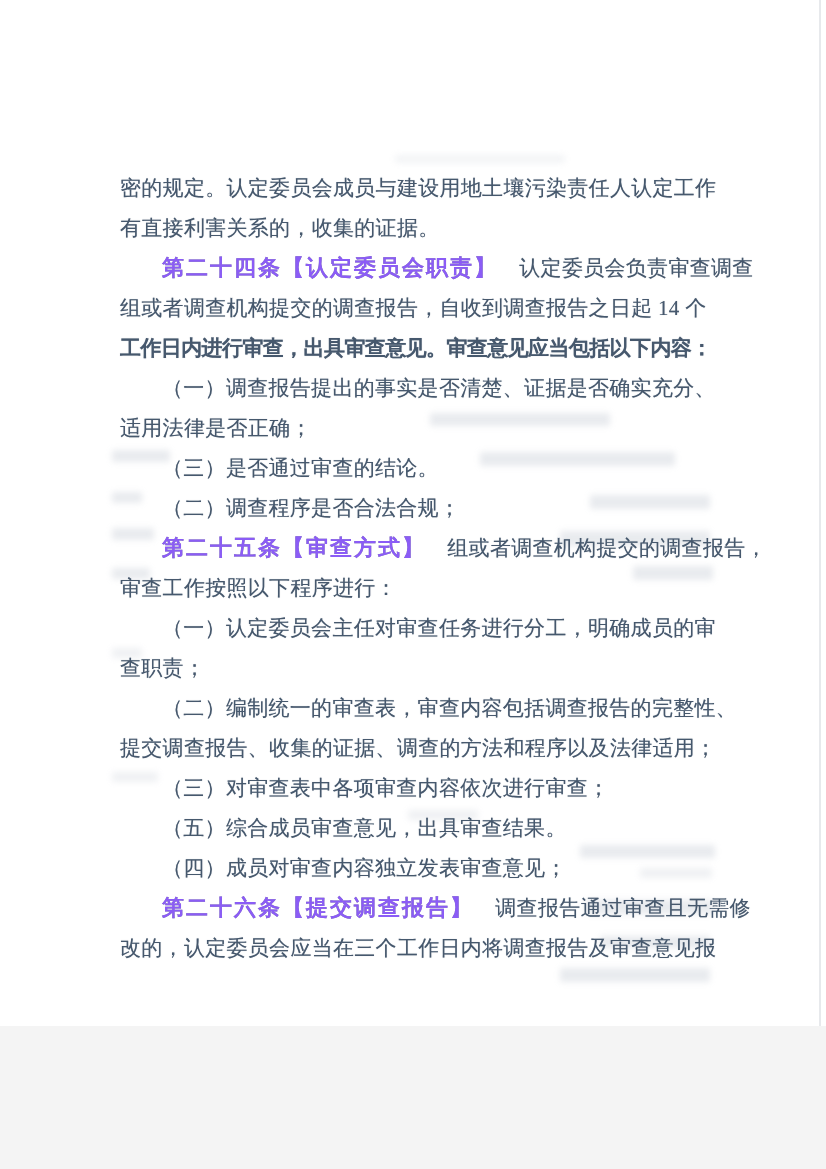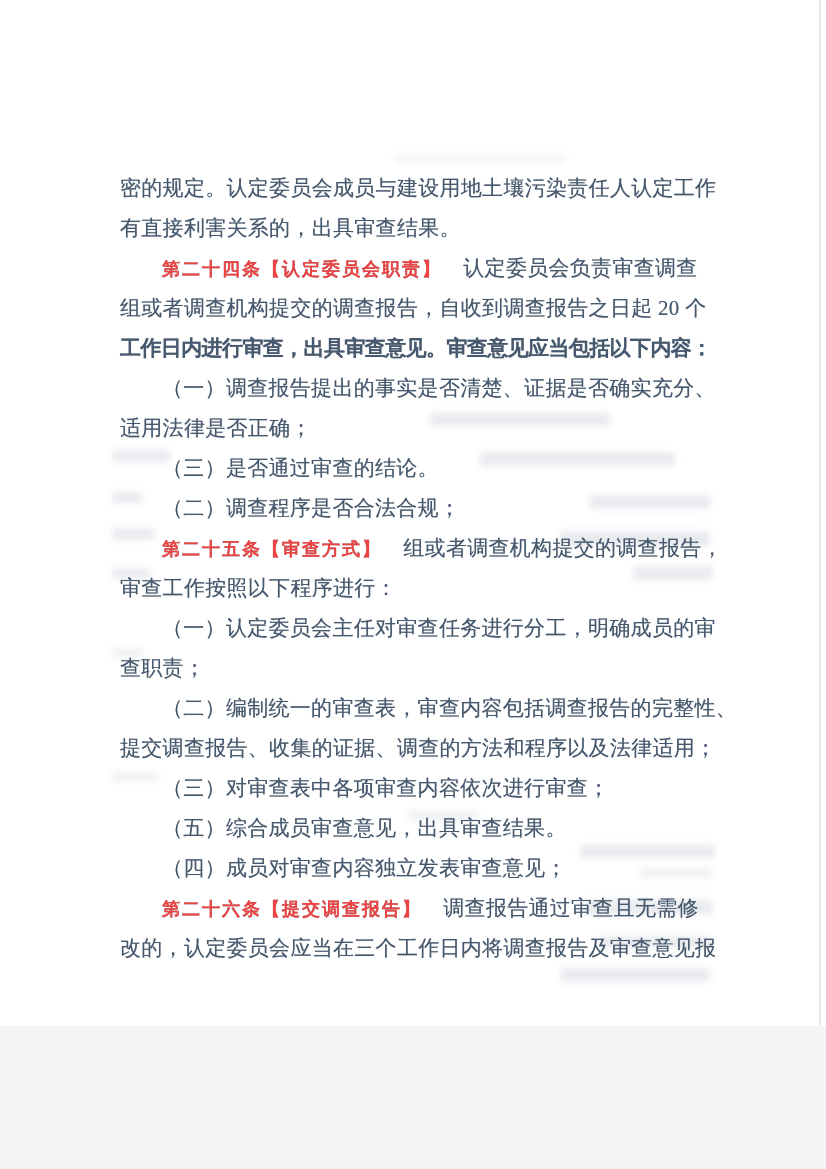--- a/index.html
+++ b/index.html
@@ -30,23 +30,23 @@
     height: 40px; line-height: 40px;
     font-size: 21px; letter-spacing: 0.3px;
     white-space: nowrap;
     text-shadow: 0 0 0.7px rgba(70,88,109,0.55);
   }
   .indent { padding-left: 42px; }
   .tight  { letter-spacing: -0.6px; font-weight: bold; }
   .head {
     font-family: "Liberation Sans", "DejaVu Sans", sans-serif;
     font-weight: 700;
-    font-size: 18px;
+    font-size: 22px;
     letter-spacing: 2px;
-    color: #ef4444;
+    color: #8b5cf6;
     text-shadow: 0 0 0.6px rgba(45,58,70,0.6);
   }
   .pagenum {
     position: absolute; left: 628px; top: 1028px;
     width: 104px; height: 30px; line-height: 30px;
     text-align: center;
     font-size: 20px; letter-spacing: 3px;
     color: #5b6470;
   }
   
@@ -80,23 +80,23 @@
   <i class="blot" style="left:580px; top:845px; width:135px; height:13px;"></i>
   <i class="blot" style="left:640px; top:868px; width:72px; height:10px; opacity:.18;"></i>
   <i class="blot" style="left:585px; top:900px; width:128px; height:14px;"></i>
   <i class="blot" style="left:600px; top:936px; width:110px; height:12px;"></i>
   <i class="blot" style="left:560px; top:968px; width:150px; height:14px;"></i>
 
   <div class="scan-edge"></div>
 
   <div class="doc">
     <div class="line"><span>密的规定。认定委员会成员与建设用地土壤污染责任人认定工作</span></div>
-    <div class="line"><span>有直接利害关系的，出具审查结果。</span></div>
+    <div class="line"><span>有直接利害关系的，收集的证据。</span></div>
     <div class="line indent"><b class="head">第二十四条【认定委员会职责】</b><span>　认定委员会负责审查调查</span></div>
-    <div class="line"><span>组或者调查机构提交的调查报告，自收到调查报告之日起 20 个</span></div>
+    <div class="line"><span>组或者调查机构提交的调查报告，自收到调查报告之日起 14 个</span></div>
     <div class="line tight"><span>工作日内进行审查，出具审查意见。审查意见应当包括以下内容：</span></div>
     <div class="line indent"><span>（一）调查报告提出的事实是否清楚、证据是否确实充分、</span></div>
     <div class="line"><span>适用法律是否正确；</span></div>
     <div class="line indent"><span>（三）是否通过审查的结论。</span></div>
     <div class="line indent"><span>（二）调查程序是否合法合规；</span></div>
     <div class="line indent"><b class="head">第二十五条【审查方式】</b><span>　组或者调查机构提交的调查报告，</span></div>
     <div class="line"><span>审查工作按照以下程序进行：</span></div>
     <div class="line indent"><span>（一）认定委员会主任对审查任务进行分工，明确成员的审</span></div>
     <div class="line"><span>查职责；</span></div>
     <div class="line indent"><span>（二）编制统一的审查表，审查内容包括调查报告的完整性、</span></div>

